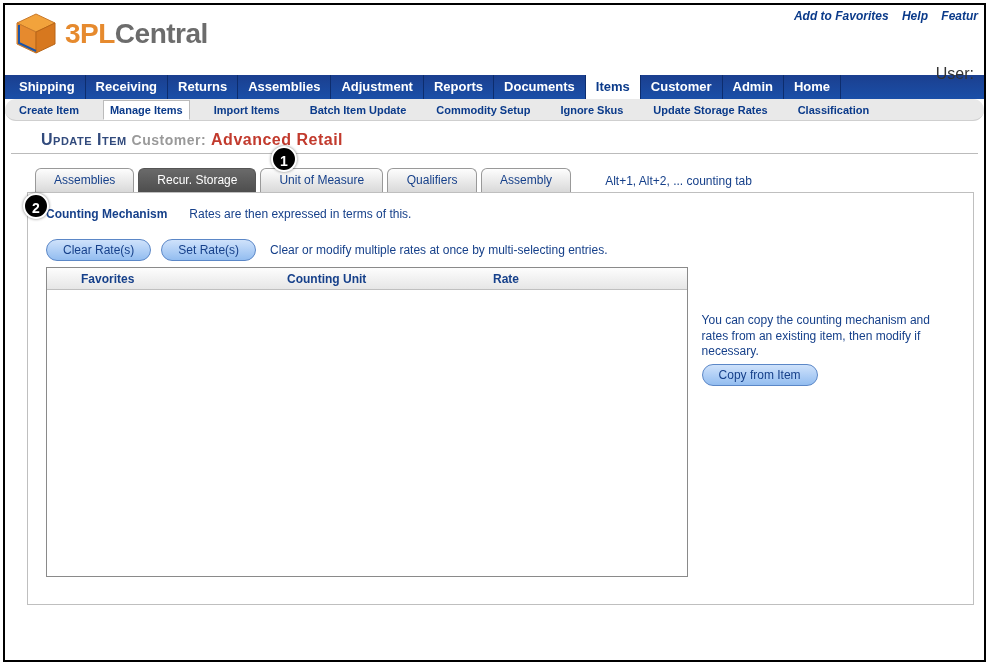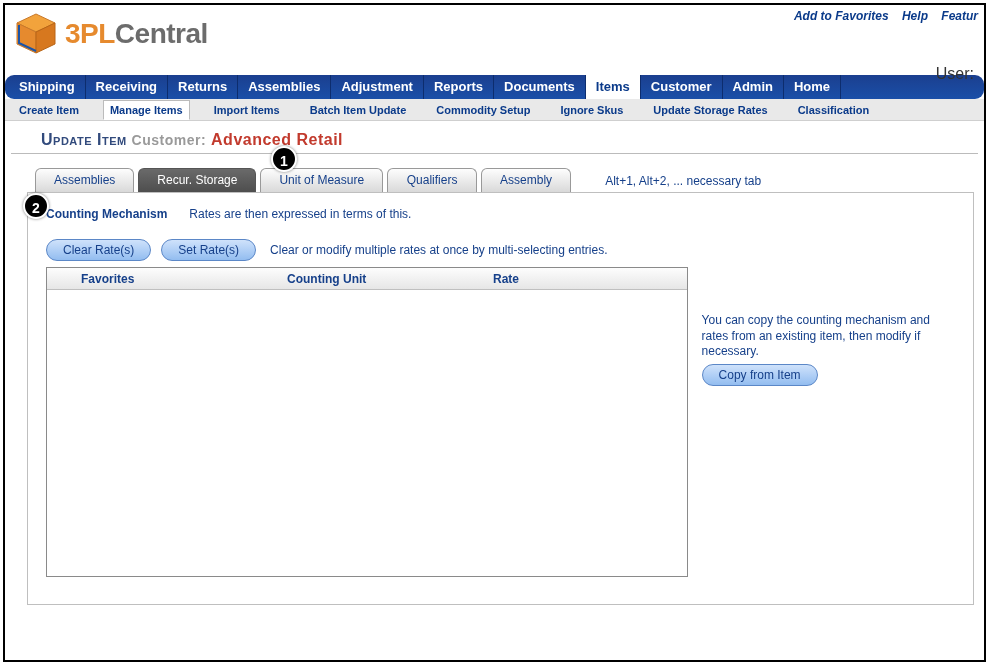--- a/index.html
+++ b/index.html
@@ -59,41 +59,41 @@
     right: 10px;
     color: #333;
     font-size: 16px;
   }
   .menu-bar {
     background: linear-gradient(#1b3f8f, #1a4fa8);
     height: 24px;
     display: flex;
     align-items: stretch;
     padding-left: 4px;
-    border-radius: 9px;
   }
   .menu-item {
     color: #fff;
     font-weight: bold;
     font-size: 13px;
     padding: 4px 10px 0;
     cursor: pointer;
     border-right: 1px solid #0d2d6e;
   }
   .menu-item.active {
     background: #fff;
     color: #0a3a8a;
   }
   .submenu-bar {
     background: #e9e9e9;
     height: 22px;
     display: flex;
     align-items: center;
     padding-left: 8px;
     border-bottom: 1px solid #cfcfcf;
+    border-radius: 11px;
   }
   .submenu-item {
     color: #0a3a8a;
     font-weight: bold;
     font-size: 11px;
     margin-right: 18px;
     padding: 3px 6px;
     cursor: pointer;
   }
   .submenu-item.active {
@@ -354,21 +354,21 @@
       <span class="cust-name">Advanced Retail</span>
     </span>
   </div>
 
   <div class="tabs-row">
     <div class="tab">Assemblies</div>
     <div class="tab active">Recur. Storage</div>
     <div class="tab">Unit of Measure</div>
     <div class="tab">Qualifiers</div>
     <div class="tab">Assembly</div>
-    <div class="tabs-hint">Alt+1, Alt+2, ... necessary tab</div>
+    <div class="tabs-hint">Alt+1, Alt+2, ... counting tab</div>
   </div>
 
   <div class="tab-panel">
 
     <div class="counting-row">
       <span class="counting-label">Counting Mechanism</span>
       <span class="hint-text">Rates are then expressed in terms of this.</span>
     </div>
 
     <div class="rate-btn-row">

